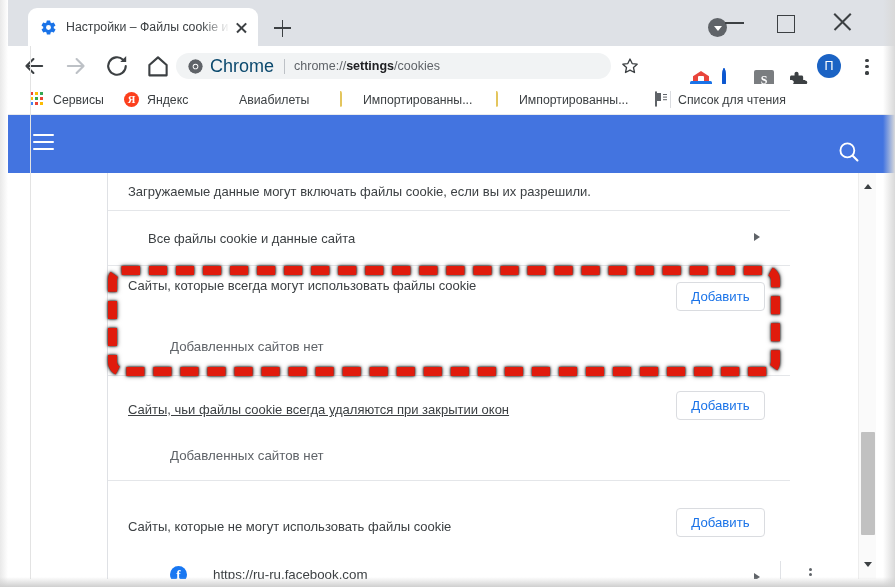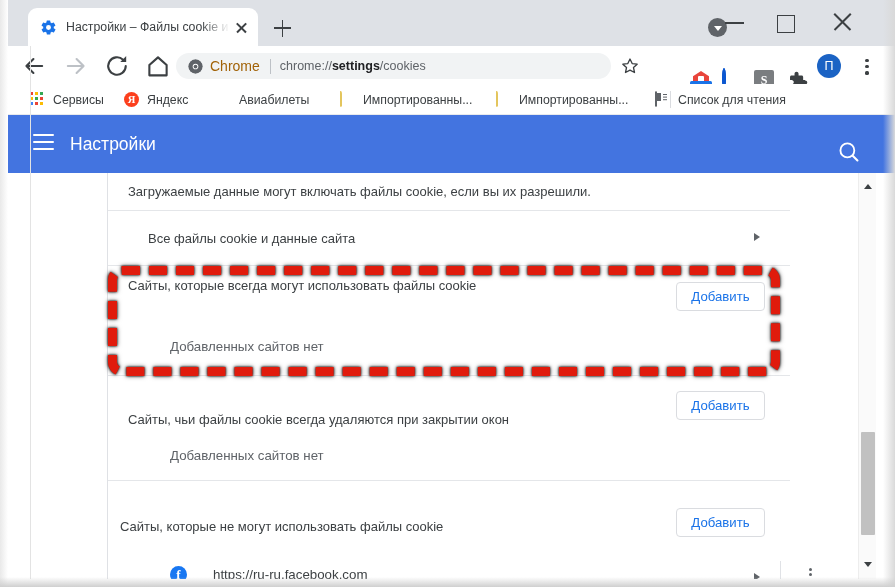--- a/index.html
+++ b/index.html
@@ -115,21 +115,21 @@
   .omnibox {
     position: absolute; left: 176px; top: 7px; width: 435px; height: 26px;
     background: #f1f3f4; border-radius: 13px;
     display: flex; align-items: center; padding: 0 6px 0 12px;
   }
   .chrome-badge { display: flex; align-items: center; flex: 0 0 auto; }
   .chrome-logo {
     width: 15px; height: 15px; border-radius: 50%; margin-right: 7px;
     position: relative; overflow: hidden; flex: 0 0 15px;
   }
-  .chrome-label { font-size: 14px; color: #a16207; }
+  .chrome-label { font-size: 18px; color: #0c4a6e; }
   .omni-sep {
     width: 1px; height: 15px; background: #bdc1c6; margin: 0 9px 0 10px;
     flex: 0 0 1px;
   }
   .omni-url { font-size: 12.5px; color: #5f6368; white-space: nowrap; }
   .omni-url b { color: #202124; font-weight: 700; }
 
   .star-icon {
     position: absolute; left: 620px; top: 10px; width: 20px; height: 20px;
     cursor: pointer;
@@ -558,21 +558,20 @@
       <span>Список для чтения</span>
     </div>
   </div>
 
   <div class="settings-header">
     <div class="hamburger">
         <i></i>
         <i></i>
         <i></i>
       </div>
-    <div class="settings-title">Настройки</div>
   </div>
   <div class="header-search">
     <svg viewBox="0 0 24 24" width="26" height="26">
         <circle cx="10.5" cy="10.5" r="6.4" fill="none" stroke="#ffffff" stroke-width="1.7"></circle>
         <path stroke="#ffffff" stroke-width="1.9" stroke-linecap="round" d="m15.4 15.4 4.4 4.4"></path>
       </svg>
   </div>
 
   <div class="page-body">
 
@@ -589,27 +588,27 @@
         <span class="chevron" style="left:646px; top:22px;"></span>
       </div>
 
       <div class="row" style="top:93px; height:110px;">
         <span class="row-text" style="left:20px; top:12px;">Сайты, которые всегда могут использовать файлы cookie</span>
         <button class="add-btn" style="left:568px; top:16px;">Добавить</button>
         <span class="row-sub" style="left:62px; top:73px;">Добавленных сайтов нет</span>
       </div>
 
       <div class="row" style="top:203px; height:105px;">
-        <span class="row-text" style="left:20px; top:36px;">Сайты, чьи файлы cookie всегда удаляются при закрытии окон</span>
+        <span class="row-text" style="left:20px; top:26px;text-decoration:underline;">Сайты, чьи файлы cookie всегда удаляются при закрытии окон</span>
         <button class="add-btn" style="left:568px; top:15px;">Добавить</button>
         <span class="row-sub" style="left:62px; top:72px;">Добавленных сайтов нет</span>
       </div>
 
       <div class="row" style="top:308px; height:98px; border-bottom:none;">
-        <span class="row-text" style="left:12px; top:38px;">Сайты, которые не могут использовать файлы cookie</span>
+        <span class="row-text" style="left:20px; top:38px;">Сайты, которые не могут использовать файлы cookie</span>
         <button class="add-btn" style="left:568px; top:27px;">Добавить</button>
 
         <div class="site-row" style="left:62px; top:85px;">
           <span class="fb-ico">f</span>
           <span class="site-url">https://ru-ru.facebook.com</span>
         </div>
         <span class="chevron" style="left:646px; top:92px;"></span>
         <span class="vdiv" style="left:672px; top:80px;"></span>
         <div class="row-kebab" style="left:692px; top:84px;">
             <i></i>

